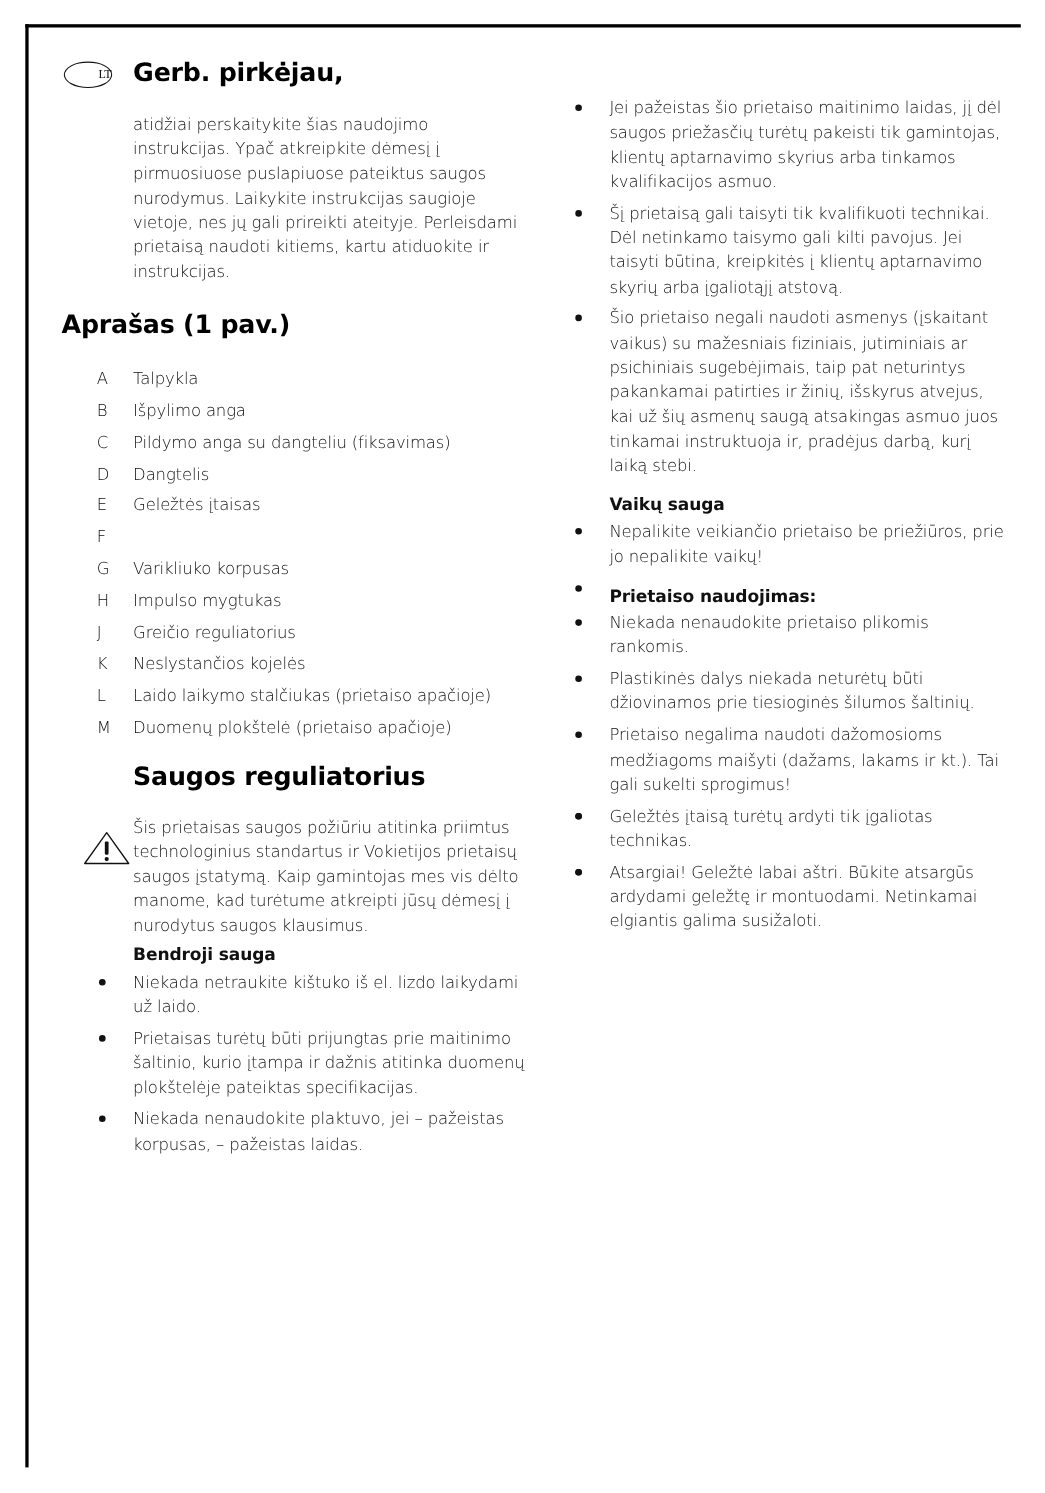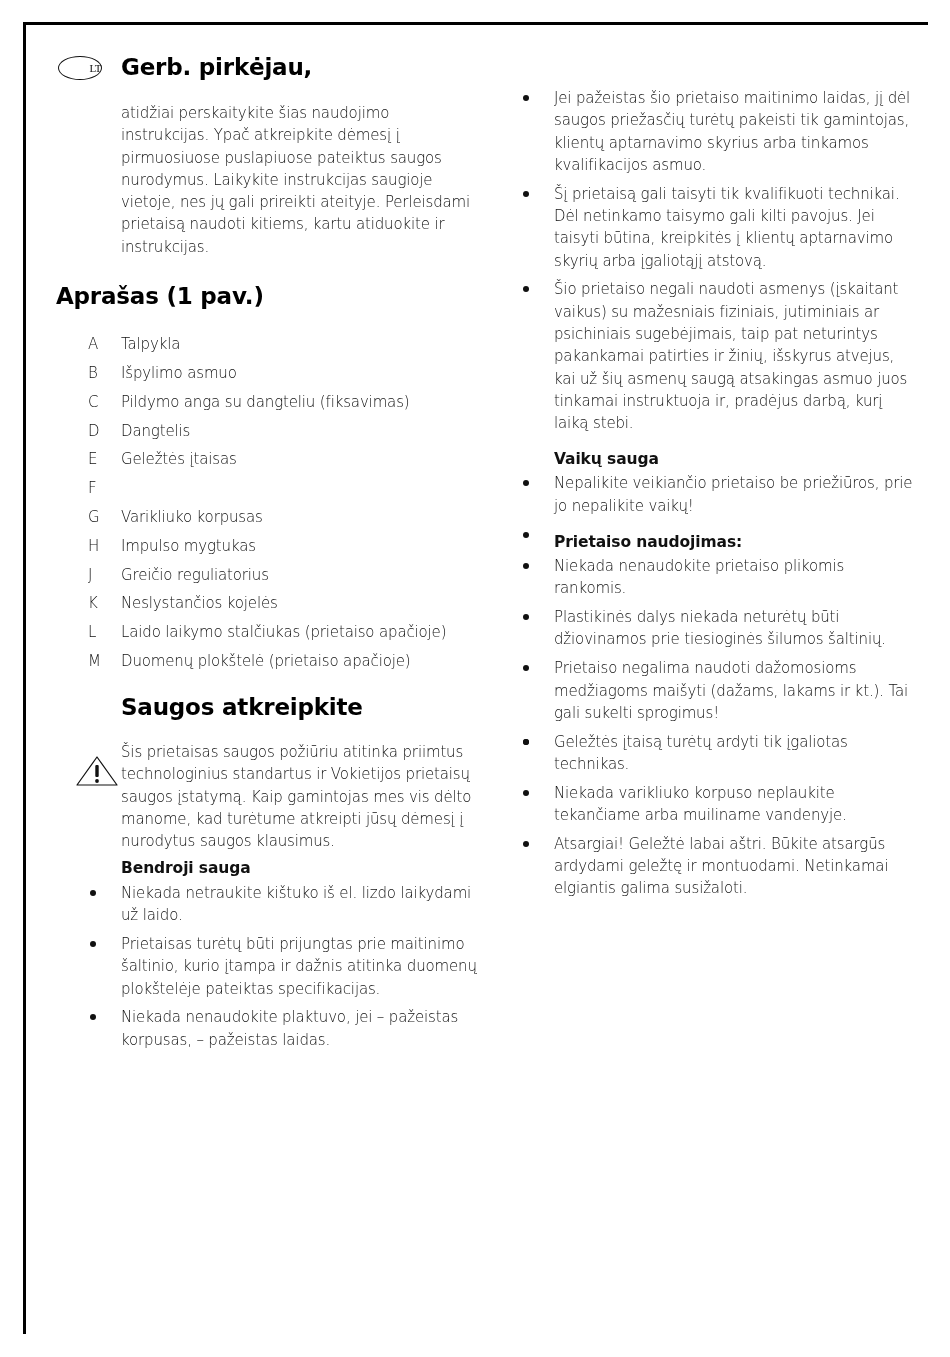--- a/index.html
+++ b/index.html
@@ -165,21 +165,21 @@
 <div class="intro body-text">atidžiai perskaitykite šias naudojimo instrukcijas. Ypač atkreipkite dėmesį į pirmuosiuose puslapiuose pateiktus saugos nurodymus. Laikykite instrukcijas saugioje vietoje, nes jų gali prireikti ateityje. Perleisdami prietaisą naudoti kitiems, kartu atiduokite ir instrukcijas.</div>
 
 <h2 class="h1" style="left:56px; top:283px;">Aprašas (1 pav.)</h2>
 <ul class="desc-list body-text">
   <li>
       <span class="desc-letter">A</span>
       <span>Talpykla</span>
     </li>
   <li>
       <span class="desc-letter">B</span>
-      <span>Išpylimo asmuo</span>
+      <span>Išpylimo anga</span>
     </li>
   <li>
       <span class="desc-letter">C</span>
       <span>Pildymo anga su dangteliu (fiksavimas)</span>
     </li>
   <li>
       <span class="desc-letter">D</span>
       <span>Dangtelis</span>
     </li>
   <li>
@@ -208,21 +208,21 @@
   <li>
       <span class="desc-letter">L</span>
       <span>Laido laikymo stalčiukas (prietaiso apačioje)</span>
     </li>
   <li>
       <span class="desc-letter">M</span>
       <span>Duomenų plokštelė (prietaiso apačioje)</span>
     </li>
 </ul>
 
-<h2 class="h1" style="left:121px; top:694px;">Saugos atkreipkite</h2>
+<h2 class="h1" style="left:121px; top:694px;">Saugos reguliatorius</h2>
 
 <svg class="warning-icon" viewBox="0 0 44 32">
   <path d="M22 2 L42 30 L2 30 Z" fill="none" stroke="#111" stroke-width="1.2" stroke-linejoin="round"></path>
   <rect x="20.3" y="10" width="3.4" height="12" rx="1" fill="#111"></rect>
   <circle cx="22" cy="26" r="1.9" fill="#111"></circle>
 </svg>
 
 <div class="warning-block body-text">Šis prietaisas saugos požiūriu atitinka priimtus technologinius standartus ir Vokietijos prietaisų saugos įstatymą. Kaip gamintojas mes vis dėlto manome, kad turėtume atkreipti jūsų dėmesį į nurodytus saugos klausimus.</div>
 
 <div class="col-left-bullets" style="top:859px;">
@@ -247,18 +247,18 @@
     <li><span class="bullet-dot"></span></li>
   </ul>
 
   <h3 class="subhead">Prietaiso naudojimas:</h3>
   <ul class="bullets body-text">
     <li><span class="bullet-dot"></span><span>Niekada nenaudokite prietaiso plikomis rankomis.</span></li>
     <li><span class="bullet-dot"></span><span>Plastikinės dalys niekada neturėtų būti džiovinamos prie tiesioginės šilumos šaltinių.</span></li>
     <li><span class="bullet-dot"></span><span>Prietaiso negalima naudoti dažomosioms medžiagoms maišyti (dažams, lakams ir kt.). Tai gali sukelti sprogimus!</span></li>
     <li><span class="bullet-dot"></span></li>
     <li><span class="bullet-dot"></span><span>Geležtės įtaisą turėtų ardyti tik įgaliotas technikas.</span></li>
-    <li><span class="bullet-dot"></span><span>Niekada varikliuko korpuso neplaukite tekančiame arba muiliname vandenyje.</span></li>
+    <li><span class="bullet-dot"></span></li>
     <li><span class="bullet-dot"></span><span>Atsargiai! Geležtė labai aštri. Būkite atsargūs ardydami geležtę ir montuodami. Netinkamai elgiantis galima susižaloti.</span></li>
   </ul>
 </div>
 
 <div class="page-number">114</div>
 
 </body></html>

